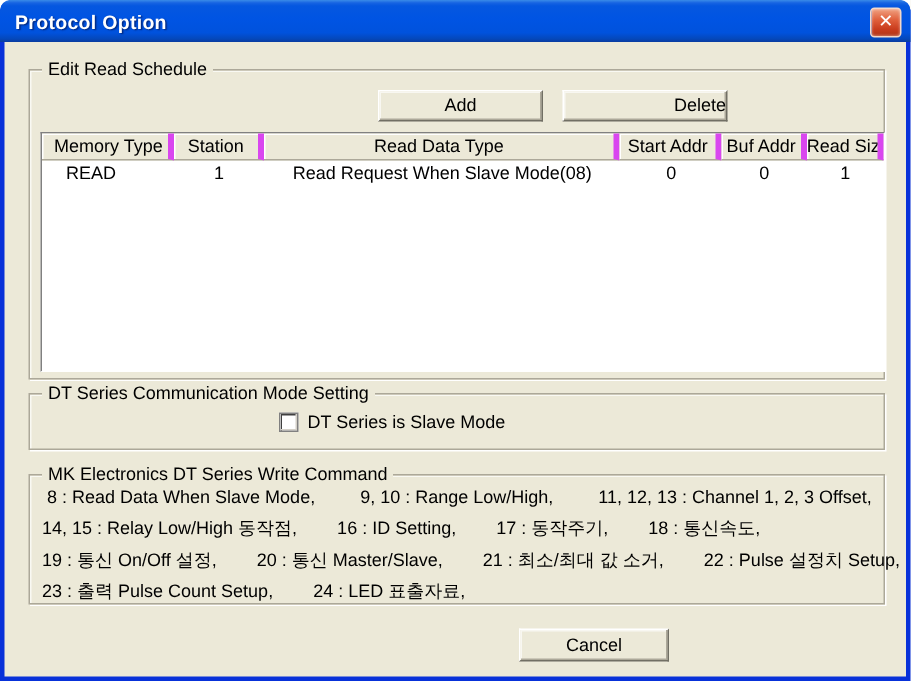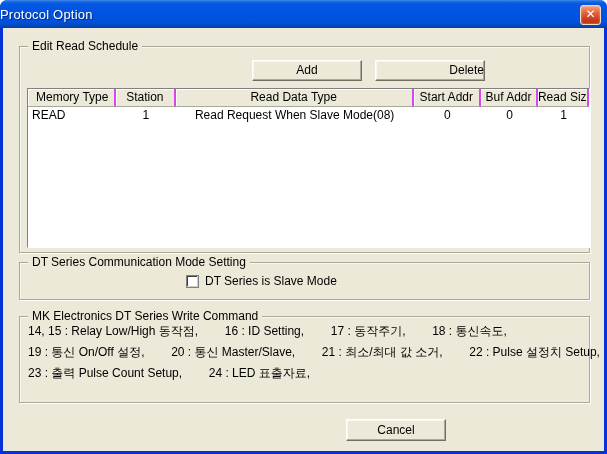--- a/index.html
+++ b/index.html
@@ -11,21 +11,21 @@
     background:#0831D9;
     border-radius:8px 8px 0 0;
   }
   .titlebar {
     position:absolute; left:0; top:0; width:607px; height:28px;
     border-radius:7px 7px 0 0;
     background:linear-gradient(180deg,#3A8BE8 0%,#1663E2 7%,#0557E0 14%,#0054E3 45%,#0052DD 78%,#0448BC 92%,#0A3BA0 100%);
     display:flex; align-items:center;
   }
   .title-text {
-    color:#fff; font-weight:normal; font-size:13px; 
+    color:#fff; font-weight:bold; font-size:13px; padding-left:10px;
     text-shadow:1px 1px 1px rgba(0,10,60,.6);
     letter-spacing:.2px;
   }
   .close-btn {
     position:absolute; right:6px; top:5px; width:21px; height:20px;
     border:1px solid #F4D8C8; border-radius:3px;
     background:linear-gradient(180deg,#F0A080 0%,#E0603C 40%,#C93C1D 75%,#B03518 100%);
     color:#fff; font-weight:bold; font-size:12px; line-height:17px; text-align:center;
     box-shadow:inset 0 0 2px rgba(255,255,255,.6);
     cursor:default;
@@ -63,39 +63,39 @@
 
   
   .tbl {
     position:absolute; left:24px; top:60px; width:563px; height:160px;
     background:#fff;
     border:1px solid; border-color:#808080 #FFFFFF #FFFFFF #808080;
   }
   .tbl-header { display:flex; height:18px; }
   .hcell {
     background:#ECE9D8;
-    border-right:2px solid #d946ef;
+    border-right:4px solid #d946ef;
     border-bottom:1px solid #ACA899;
     box-shadow:inset 1px 1px 0 #FFFFFF;
     font-size:12px; line-height:17px; text-align:center;
     overflow:hidden; white-space:nowrap;
   }
   .hcell.filler { flex:1; border-right:none; }
   .c0 { width:91px; text-align:left; padding-left:8px; }
   .c1 { width:62px; }
   .c2 { width:247px; }
   .c3 { width:70px; }
   .c4 { width:59px; }
   .c5 { width:53px; }
   .tbl-row { display:flex; height:16px; }
   .bcell {
     font-size:12px; line-height:16px; text-align:center;
     overflow:hidden; white-space:nowrap;
   }
-  .bcell.c0 { text-align:left; padding-left:4px; }
+  .bcell.c0 { text-align:left; padding-left:16px; }
 
   
   .chkwrap {
     position:absolute; left:183px; top:246px;
     display:flex; align-items:center; cursor:default;
   }
   .chkbox {
     width:13px; height:13px; background:#fff;
     border:1px solid; border-color:#808080 #FFFFFF #FFFFFF #808080;
     box-shadow:inset 1px 1px 0 #404040 inset;
@@ -156,20 +156,21 @@
       <span class="legend">DT Series Communication Mode Setting</span>
     </div>
     <div class="chkwrap">
       <span class="chkbox"></span>
       <span class="chklabel">DT Series is Slave Mode</span>
     </div>
 
     <div class="groupbox" style="left:16px; top:288px; width:571px; height:87px;">
       <span class="legend">MK Electronics DT Series Write Command</span>
       <div class="cmd-lines">
+        <div class="cmd-line"> 8 : Read Data When Slave Mode,         9, 10 : Range Low/High,         11, 12, 13 : Channel 1, 2, 3 Offset,</div>
         <div class="cmd-line">14, 15 : Relay Low/High 동작점,        16 : ID Setting,        17 : 동작주기,        18 : 통신속도,</div>
         <div class="cmd-line">19 : 통신 On/Off 설정,        20 : 통신 Master/Slave,        21 : 최소/최대 값 소거,        22 : Pulse 설정치 Setup,</div>
         <div class="cmd-line">23 : 출력 Pulse Count Setup,        24 : LED 표출자료,</div>
       </div>
     </div>
 
     <button class="btn" style="left:327px; top:391px; width:100px; height:22px;margin-left:16px;">Cancel</button>
 
   </div>
 </div>

